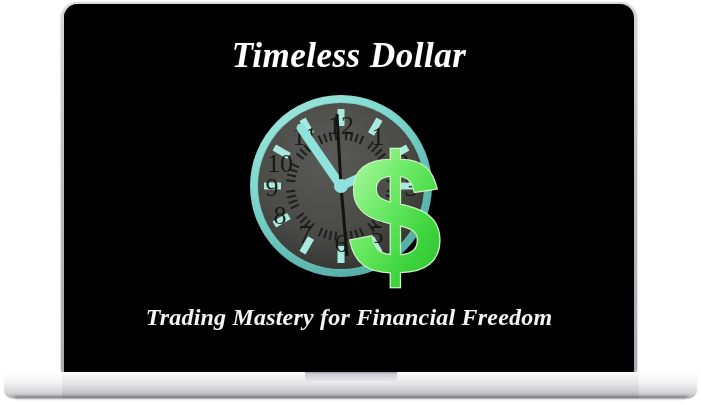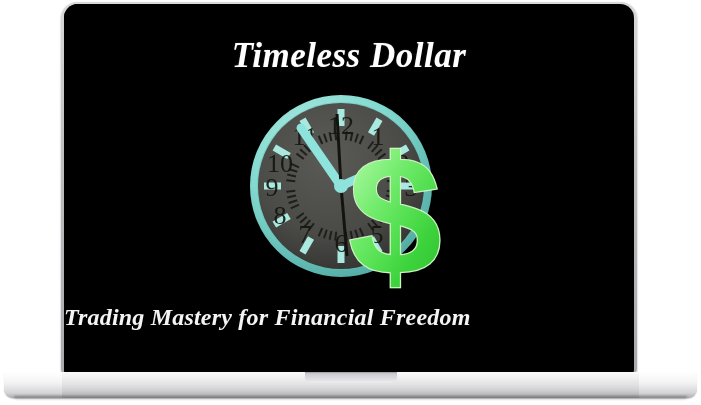--- a/index.html
+++ b/index.html
@@ -100,21 +100,21 @@
     font-size:35px;
     letter-spacing:.5px;
     text-shadow:2px 2px 3px rgba(0,0,0,.95), 0 0 2px rgba(255,255,255,.25);
     font-family:"Liberation Serif", serif;
     white-space:nowrap;
   }
 
   #tagline {
     position:absolute;
     left:0; top:300px; width:570px;
-    text-align:left;
+    text-align:center;
     color:#f4f4f4;
     font-style:italic;
     font-weight:bold;
     font-size:24px;
     letter-spacing:.2px;
     text-shadow:2px 2px 3px rgba(0,0,0,.95);
     font-family:"Liberation Serif", serif;
     white-space:nowrap;
   }
 

